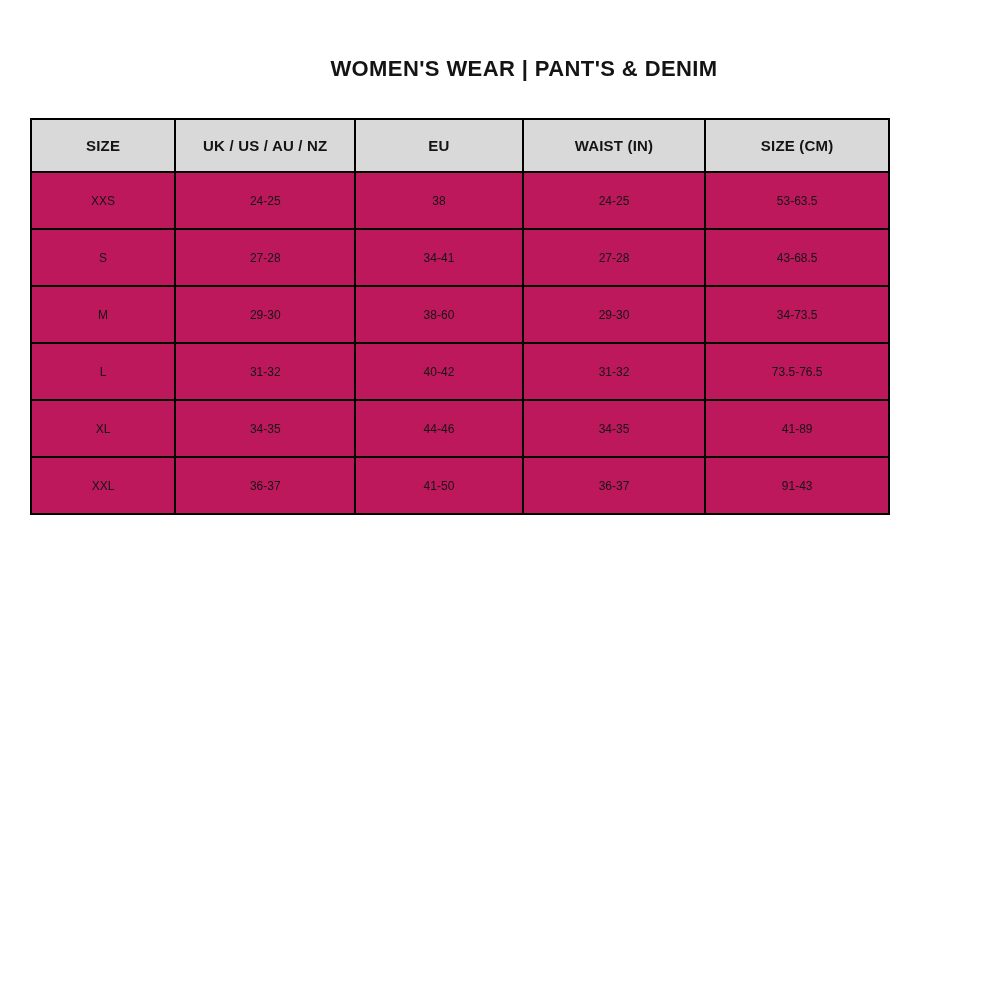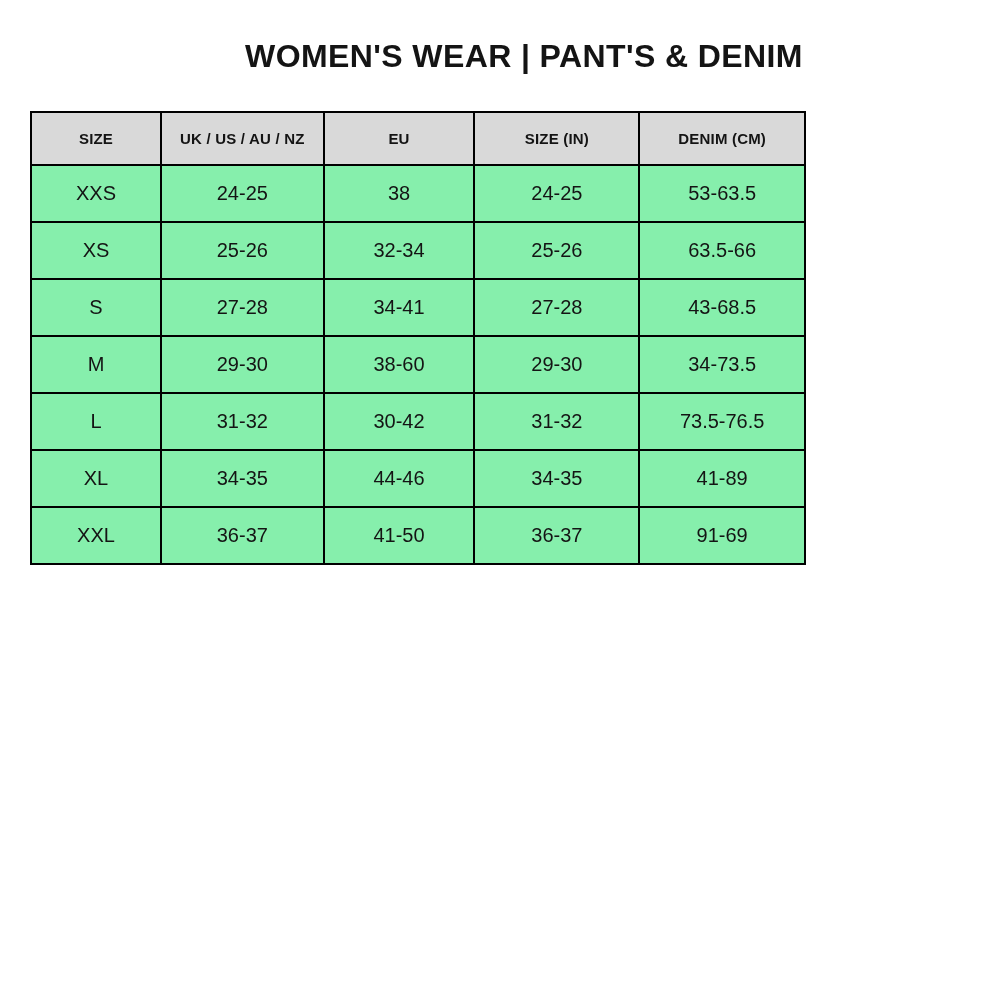--- a/index.html
+++ b/index.html
@@ -6,51 +6,51 @@
   html, body {
     width: 1000px;
     height: 1000px;
     background: #ffffff;
     font-family: "Liberation Sans", "DejaVu Sans", sans-serif;
     color: #141414;
     overflow: hidden;
   }
   .page { width: 1000px; height: 1000px; }
   .title {
-    padding-top: 38px;
+    padding-top: 56px;
     text-align: center;
-    font-size: 32px;
+    font-size: 22px;
     font-weight: 700;
     letter-spacing: 0.4px;
     color: #141414;
     margin-left: 48px;
   }
   .table-wrap { margin: 36px 30px 0 30px; }
   table.size-chart {
-    width: 776px;
+    width: 860px;
     border-collapse: collapse;
     table-layout: fixed;
   }
   table.size-chart th,
   table.size-chart td {
     border: 2px solid #000000;
     text-align: center;
     vertical-align: middle;
   }
   table.size-chart th {
     background: #d9d9d9;
     height: 53px;
     font-size: 15px;
     font-weight: 700;
     letter-spacing: 0.2px;
   }
   table.size-chart td {
-    background: #86efac;
+    background: #be185d;
     height: 57px;
-    font-size: 20px;
+    font-size: 12px;
     font-weight: 400;
   }
   col.c-size  { width: 16.8%; }
   col.c-ukus  { width: 21.0%; }
   col.c-eu    { width: 19.5%; }
   col.c-win   { width: 21.3%; }
   col.c-wcm   { width: 21.4%; }
 </style>
 </head>
 <body>
@@ -66,71 +66,64 @@
           <col class="c-ukus">
           <col class="c-eu">
           <col class="c-win">
           <col class="c-wcm">
       </colgroup>
       <thead>
         <tr>
           <th>SIZE</th>
           <th>UK / US / AU / NZ</th>
           <th>EU</th>
-          <th>SIZE (IN)</th>
-          <th>DENIM (CM)</th>
+          <th>WAIST (IN)</th>
+          <th>SIZE (CM)</th>
         </tr>
       </thead>
       <tbody>
         <tr>
           <td>XXS</td>
           <td>24-25</td>
           <td>38</td>
           <td>24-25</td>
           <td>53-63.5</td>
-        </tr>
-        <tr>
-          <td>XS</td>
-          <td>25-26</td>
-          <td>32-34</td>
-          <td>25-26</td>
-          <td>63.5-66</td>
         </tr>
         <tr>
           <td>S</td>
           <td>27-28</td>
           <td>34-41</td>
           <td>27-28</td>
           <td>43-68.5</td>
         </tr>
         <tr>
           <td>M</td>
           <td>29-30</td>
           <td>38-60</td>
           <td>29-30</td>
           <td>34-73.5</td>
         </tr>
         <tr>
           <td>L</td>
           <td>31-32</td>
-          <td>30-42</td>
+          <td>40-42</td>
           <td>31-32</td>
           <td>73.5-76.5</td>
         </tr>
         <tr>
           <td>XL</td>
           <td>34-35</td>
           <td>44-46</td>
           <td>34-35</td>
           <td>41-89</td>
         </tr>
         <tr>
           <td>XXL</td>
           <td>36-37</td>
           <td>41-50</td>
           <td>36-37</td>
-          <td>91-69</td>
+          <td>91-43</td>
         </tr>
       </tbody>
     </table>
   </div>
 
 </div>
 
 </body></html>

